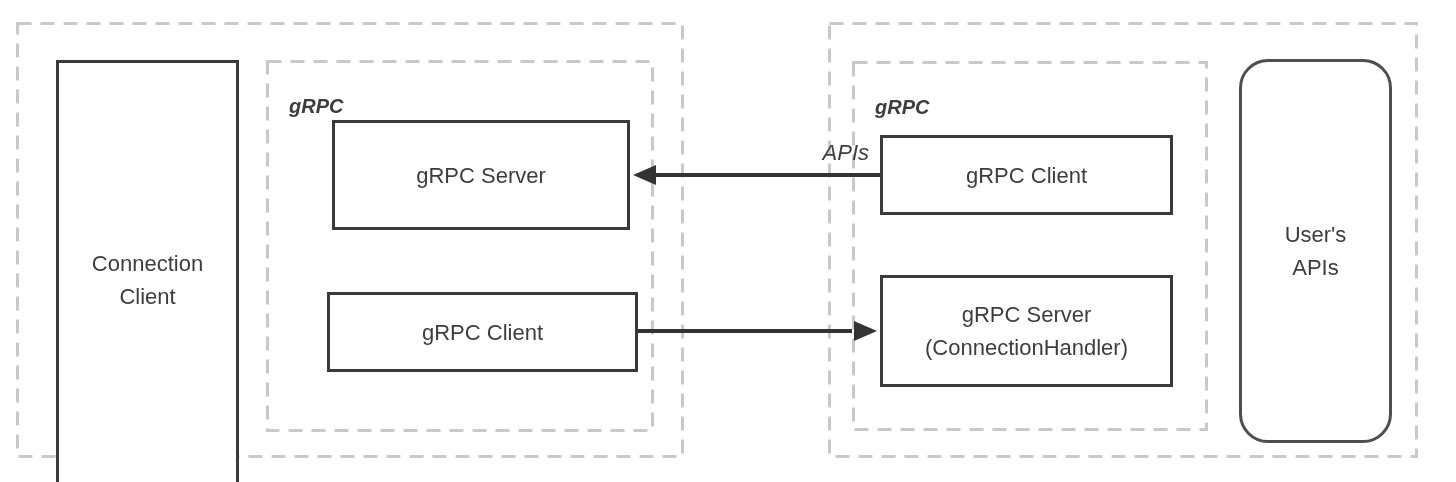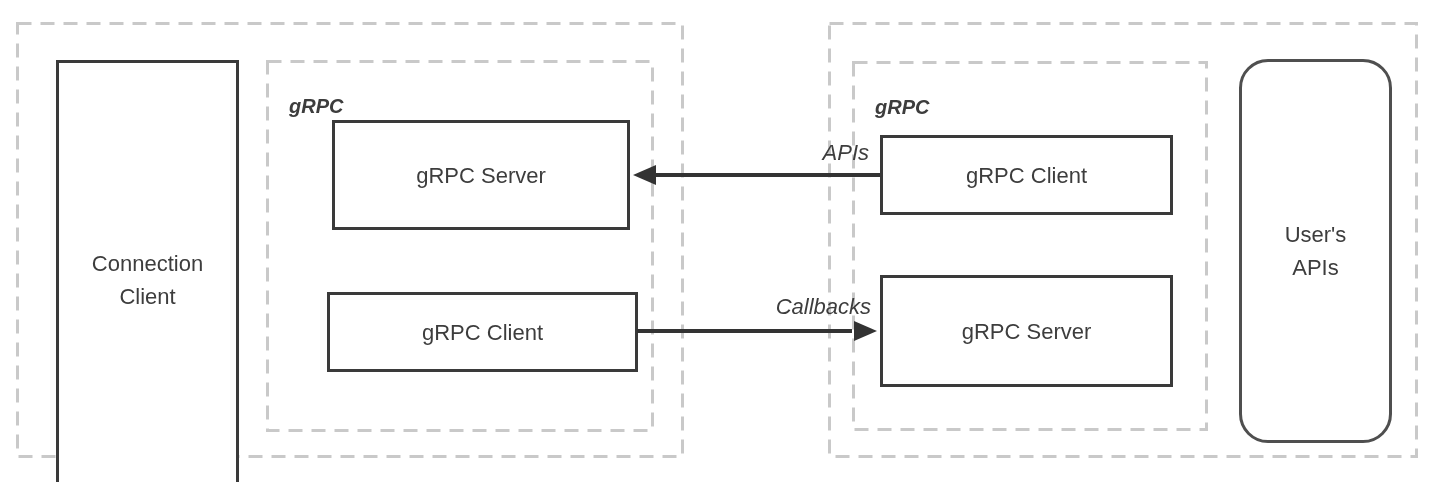--- a/index.html
+++ b/index.html
@@ -140,28 +140,28 @@
     </svg>
     <div class="grpc-label">gRPC</div>
   </div>
 
   <div class="solid-box" id="right-client">
     <div>gRPC Client</div>
   </div>
 
   <div class="solid-box" id="right-server">
     <div>gRPC Server</div>
+    <div>(ConnectionHandler)</div>
   </div>
 
   <div class="solid-box thick-gray" id="user-code">
     <div>User's</div>
     <div>APIs</div>
   </div>
 
   <div class="arrow-label" id="apis-label">APIs</div>
   <div class="arrow-line" id="apis-line"></div>
   <div class="arrow-head point-left" id="apis-head"></div>
 
-  <div class="arrow-label" id="callbacks-label">Callbacks</div>
   <div class="arrow-line" id="callbacks-line"></div>
   <div class="arrow-head point-right" id="callbacks-head"></div>
 
 </div>
 
 </body></html>

